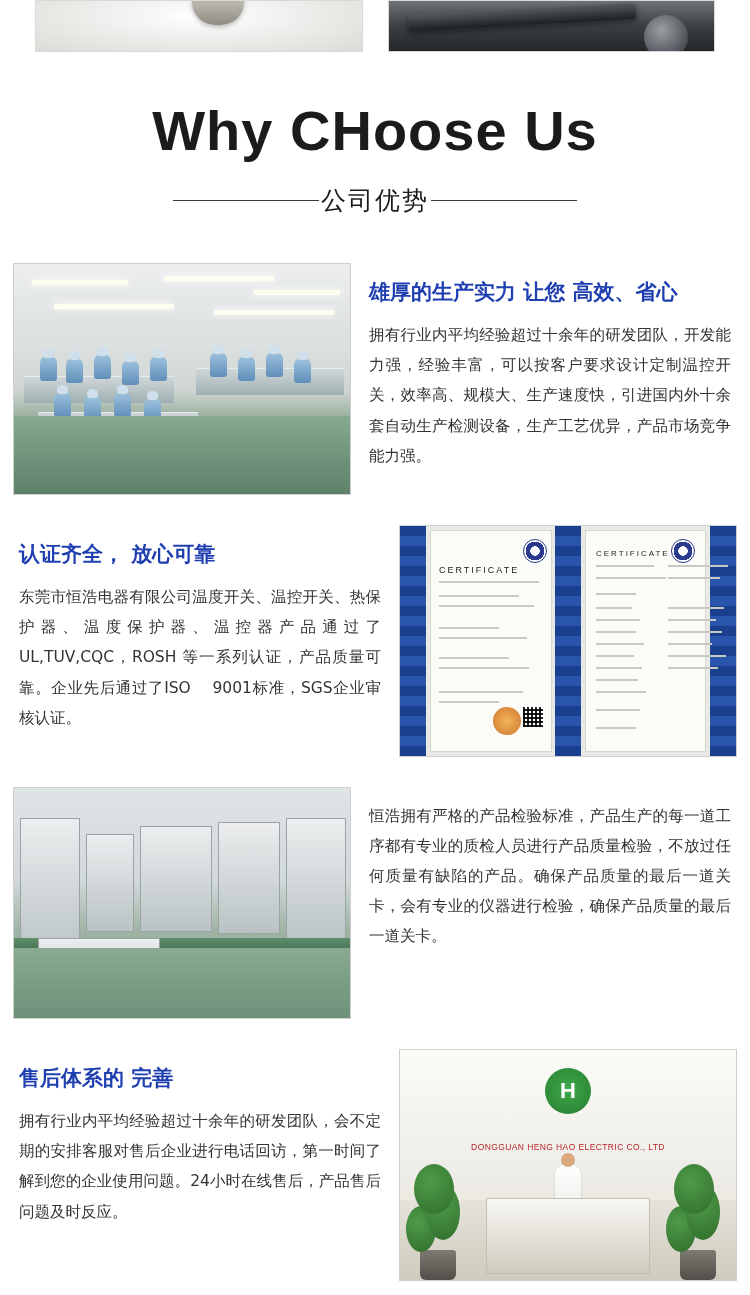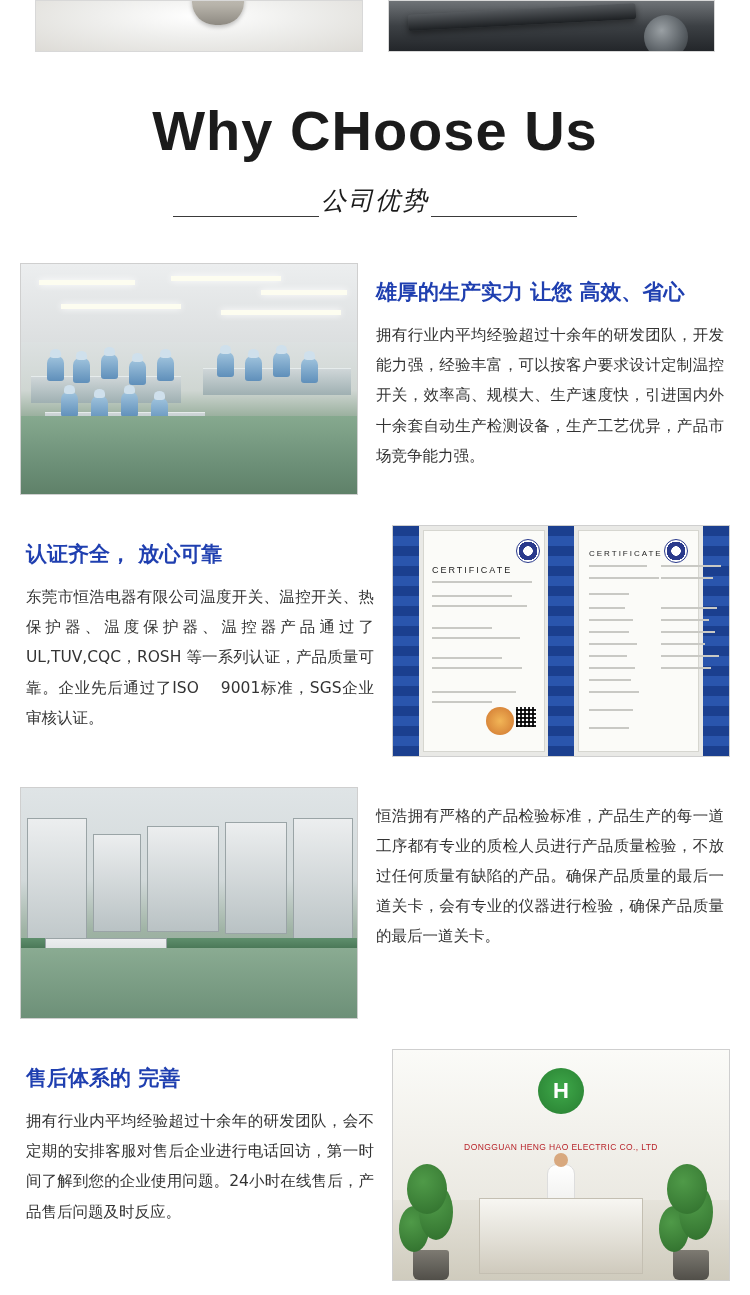--- a/index.html
+++ b/index.html
@@ -80,41 +80,40 @@
   .main-title {
     font-size: 56px;
     font-weight: bold;
     letter-spacing: 1px;
     color: #1b1b1b;
     line-height: 1.1;
   }
   .sub-wrap {
     margin-top: 22px;
     display: flex;
-    align-items: flex-end;
+    align-items: center;
     justify-content: center;
     gap: 2px;
-    font-style: italic;
   }
   .rule {
     height: 1px;
     background: #3a3a3a;
     width: 146px;
   }
   .sub-title {
     font-size: 25px;
     color: #1b1b1b;
     letter-spacing: 2px;
     font-family: "DejaVu Sans", sans-serif;
   }
 
   
   .features {
     margin-top: 46px;
-    padding: 0 20px;
+    padding: 0 13px;
     box-sizing: border-box;
   }
   .feature {
     display: flex;
     align-items: flex-start;
     margin-bottom: 30px;
   }
   .feature.reverse { flex-direction: row-reverse; }
 
   .shot {

